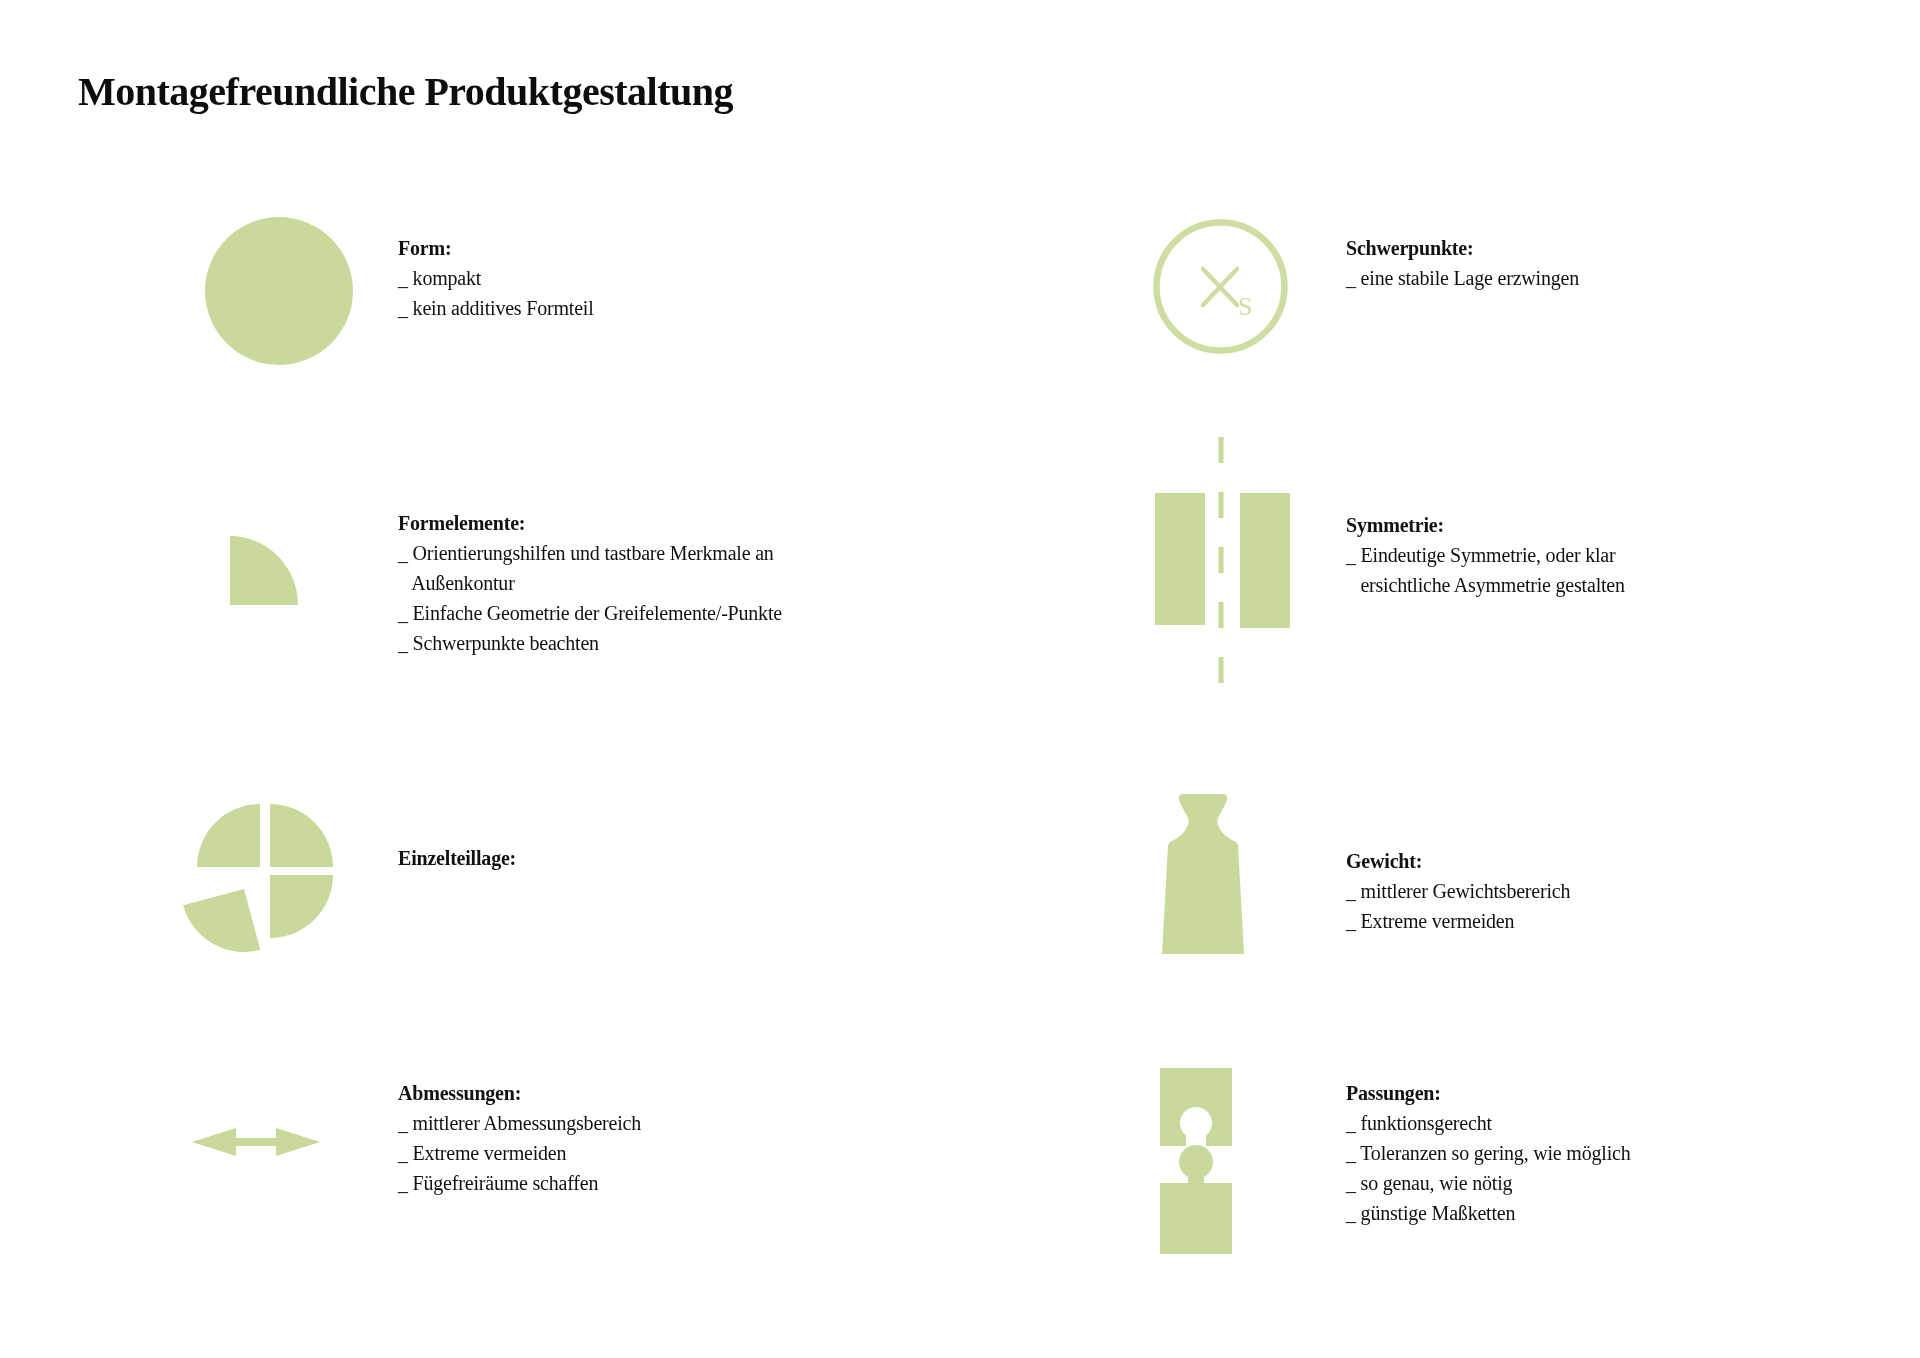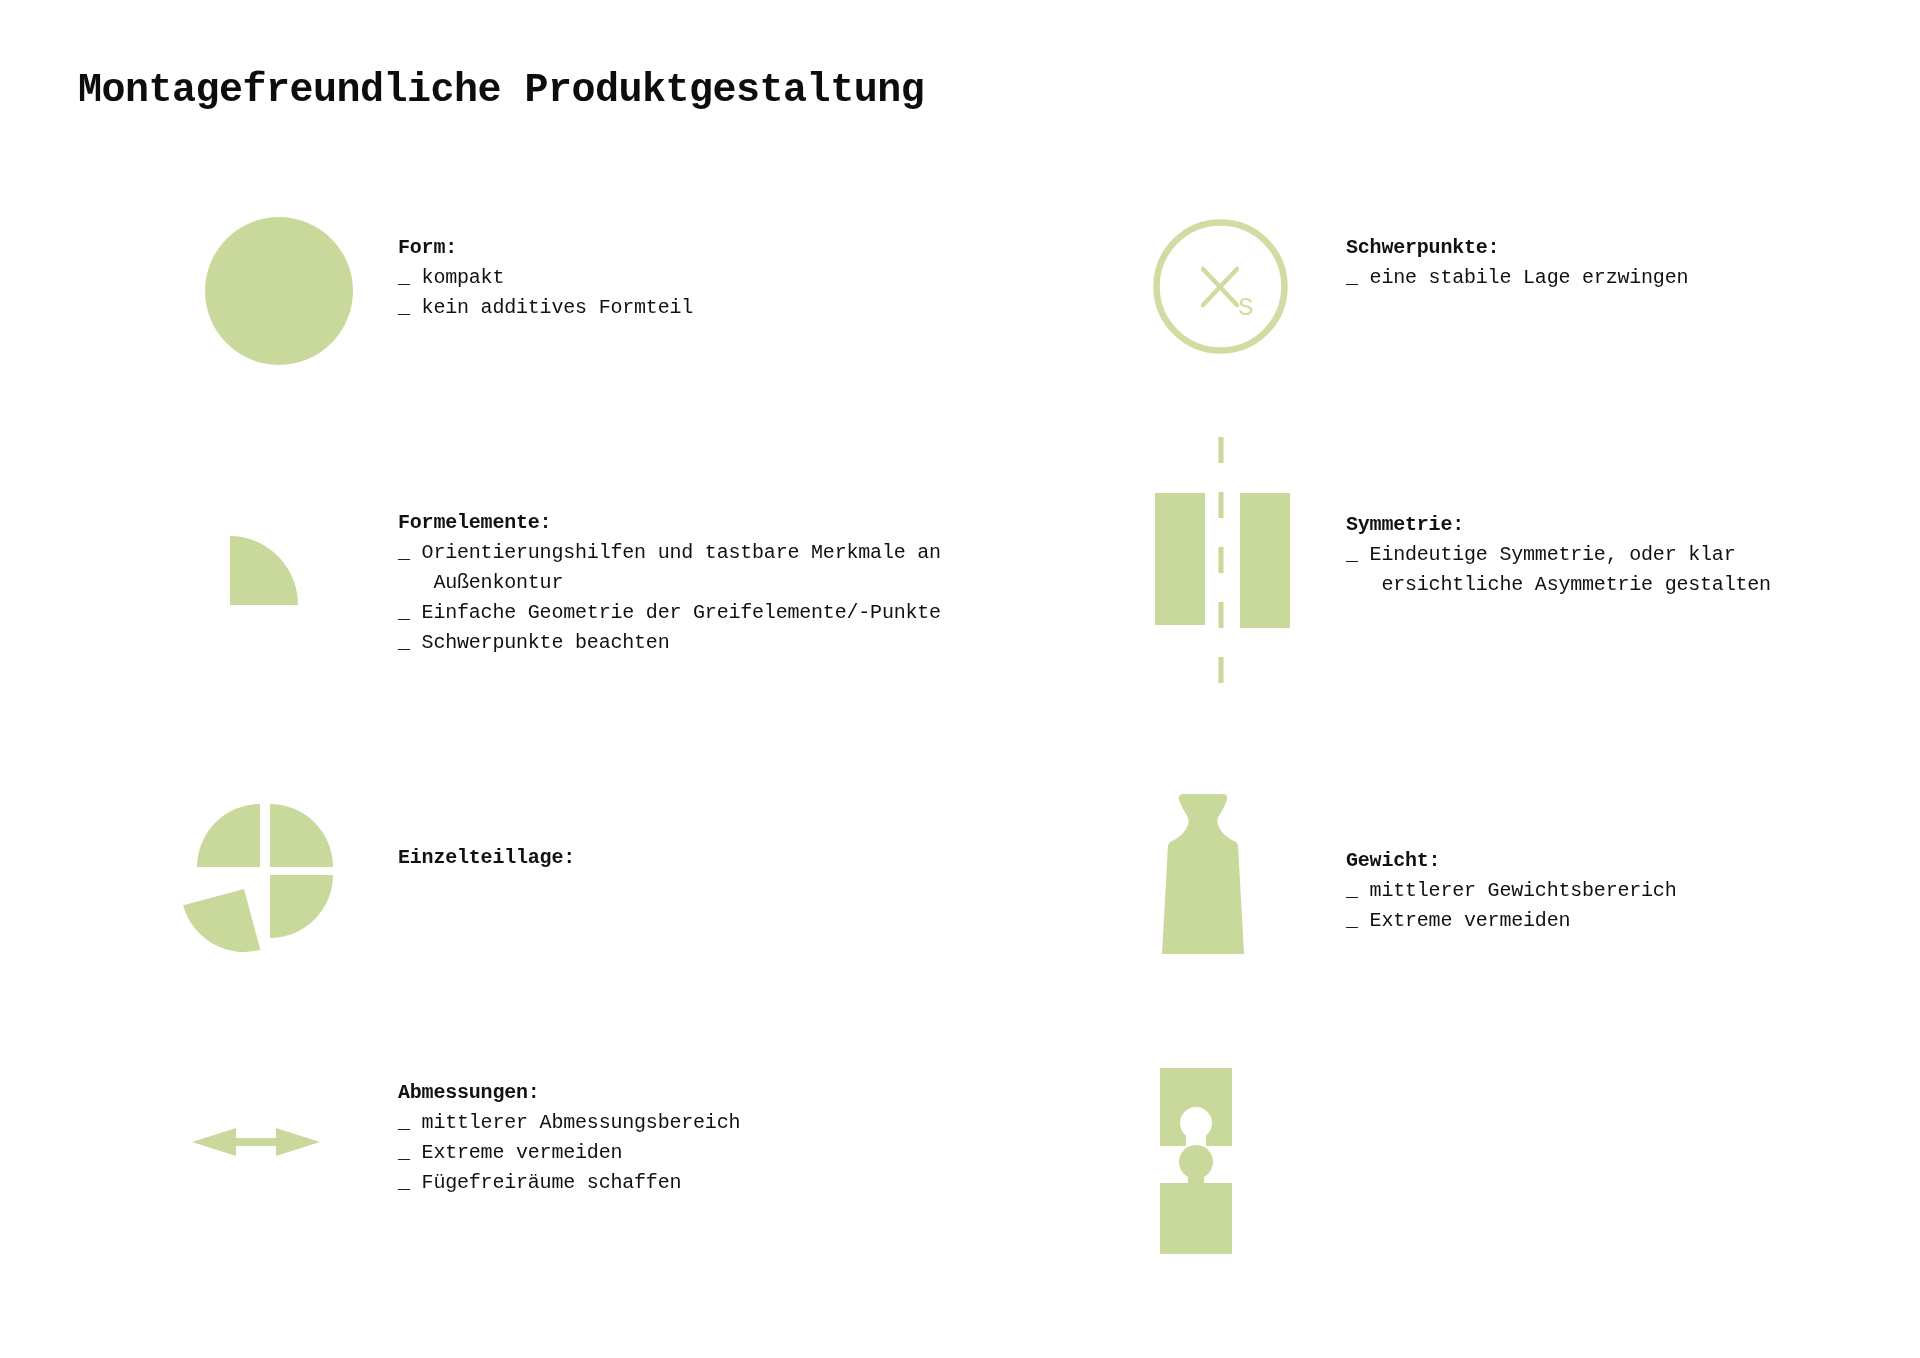--- a/index.html
+++ b/index.html
@@ -1,17 +1,17 @@
 <!DOCTYPE html>
 <html><head>
 <meta charset="utf-8">
 <style>
   html,body{margin:0;padding:0;background:#fff;}
   #canvas{position:relative;width:1920px;height:1358px;background:#ffffff;overflow:hidden;
-          font-family:Liberation Mono, monospace;color:#111;}
+          font-family:Liberation Serif, serif;color:#111;}
   .title{position:absolute;left:78px;top:68px;font-size:40px;font-weight:bold;
          letter-spacing:-0.5px;color:#0d0d0d;}
   .sec-text{position:absolute;font-size:20px;line-height:30px;letter-spacing:-0.2px;}
   .sec-text .h{font-weight:bold;}
   .sec-text .line{white-space:pre;}
   .col-left{left:398px;}
   .col-right{left:1346px;}
   .icon{position:absolute;}
   .icon-circle{left:205px;top:217px;width:148px;height:148px;border-radius:50%;background:#c9d99b;}
   .icon-quarter{left:230px;top:536px;width:68px;height:69px;background:#c9d99b;
@@ -107,14 +107,21 @@
   <div class="icon" style="left:1159px;top:1066px;">
     <svg width="75" height="190" viewBox="0 0 75 190">
       <rect x="1" y="2" width="72" height="78" fill="#c9d99b"></rect>
       <circle cx="37" cy="57" r="16" fill="#ffffff"></circle>
       <rect x="27" y="57" width="20" height="24" fill="#ffffff"></rect>
       <circle cx="37" cy="96" r="17" fill="#c9d99b"></circle>
       <rect x="29" y="103" width="16" height="18" fill="#c9d99b"></rect>
       <rect x="1" y="117" width="72" height="71" fill="#c9d99b"></rect>
     </svg>
   </div>
+  <div class="sec-text col-right" style="top:1078px;">
+    <div class="h">Passungen:</div>
+    <div class="line">_ funktionsgerecht</div>
+    <div class="line">_ Toleranzen so gering, wie möglich</div>
+    <div class="line">_ so genau, wie nötig</div>
+    <div class="line">_ günstige Maßketten</div>
+  </div>
 
 </div>
 
 </body></html>

